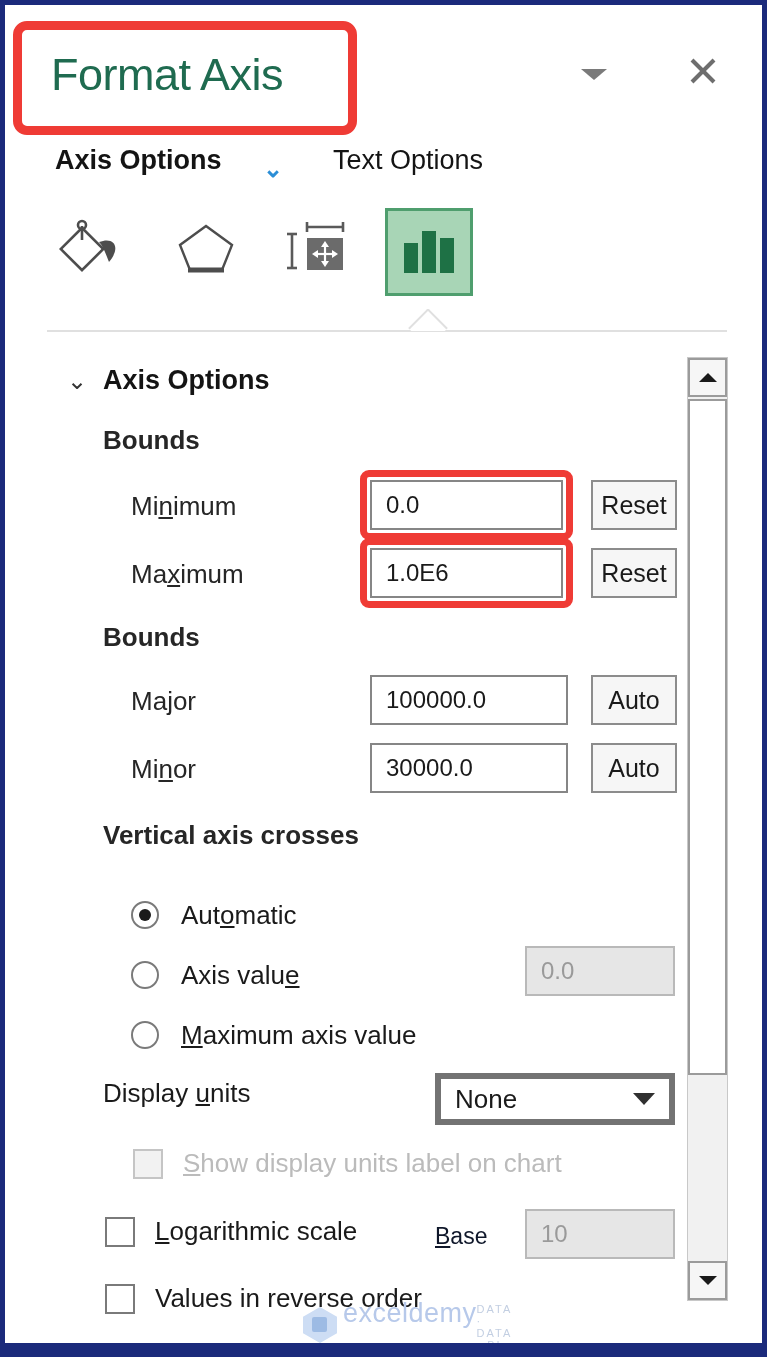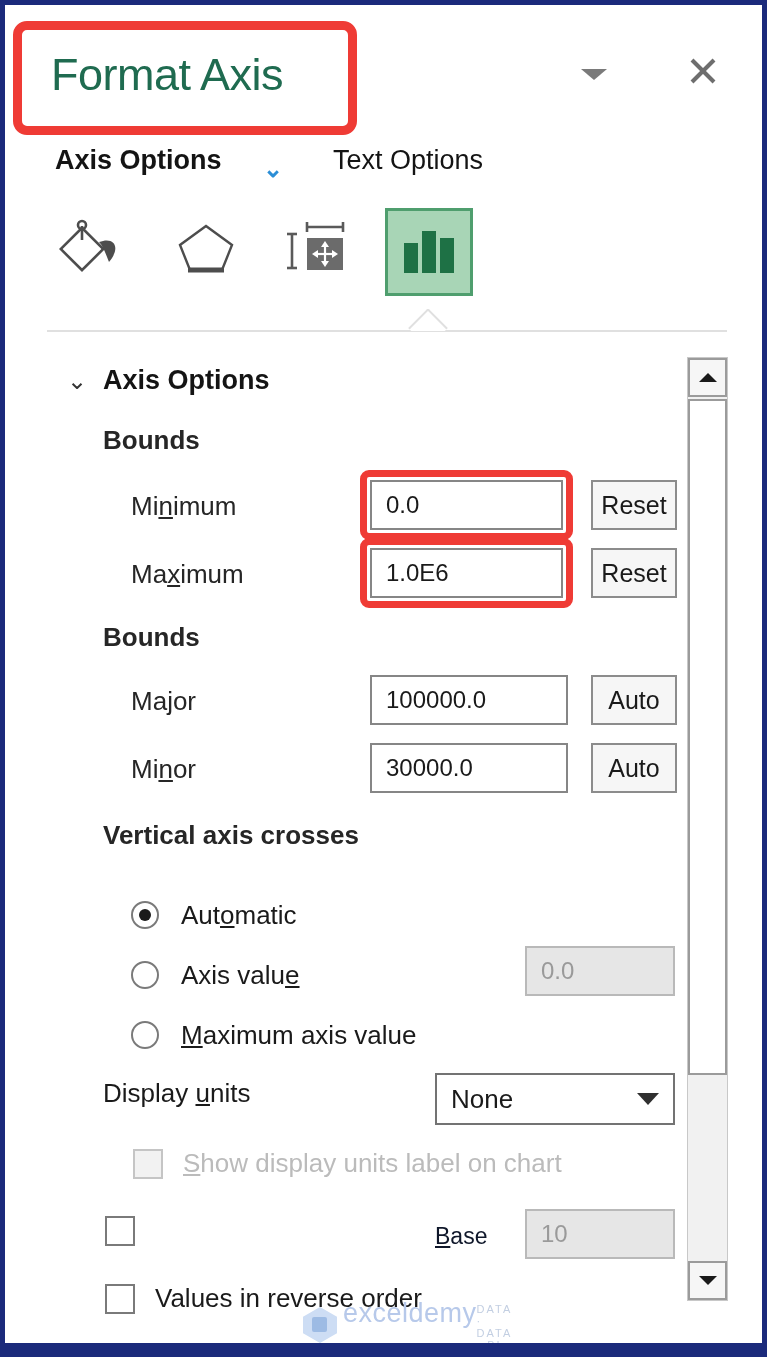--- a/index.html
+++ b/index.html
@@ -284,21 +284,21 @@
     left: 98px; top: 735px;
     font-size: 26px;
     color: #1a1a1a;
     white-space: nowrap;
   }
   #sel-display-units {
     position: absolute;
     left: 430px; top: 730px;
     width: 240px; height: 52px;
     background: #ffffff;
-    border: 2px solid #737373;
+    border: 6px solid #737373;
     display: flex;
     align-items: center;
     padding: 0 14px;
   }
   #sel-display-units .sel-value {
     font-size: 26px;
     color: #1a1a1a;
     flex: 1;
   }
   #sel-display-units .sel-caret {
@@ -555,20 +555,21 @@
         <span class="sel-caret"></span>
       </div>
 
       <div class="check-row" id="chk-show-units">
         <span class="check-mark disabled"></span>
         <span class="check-text disabled"><u>S</u>how display units label on chart</span>
       </div>
 
       <div class="check-row" id="chk-log-scale">
         <span class="check-mark"></span>
+        <span class="check-text"><u>L</u>ogarithmic scale</span>
       </div>
       <div id="lbl-base"><u>B</u>ase</div>
       <div class="text-input disabled" id="in-base">10</div>
 
       <div class="check-row" id="chk-reverse">
         <span class="check-mark"></span>
         <span class="check-text">Values in reverse order</span>
       </div>
     </div>
 

